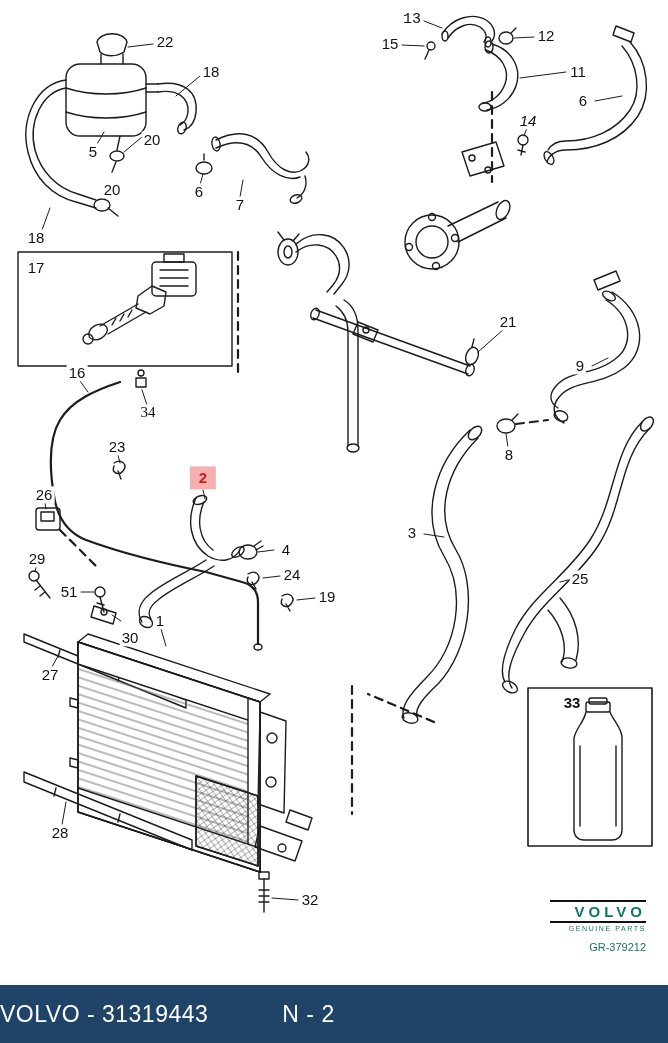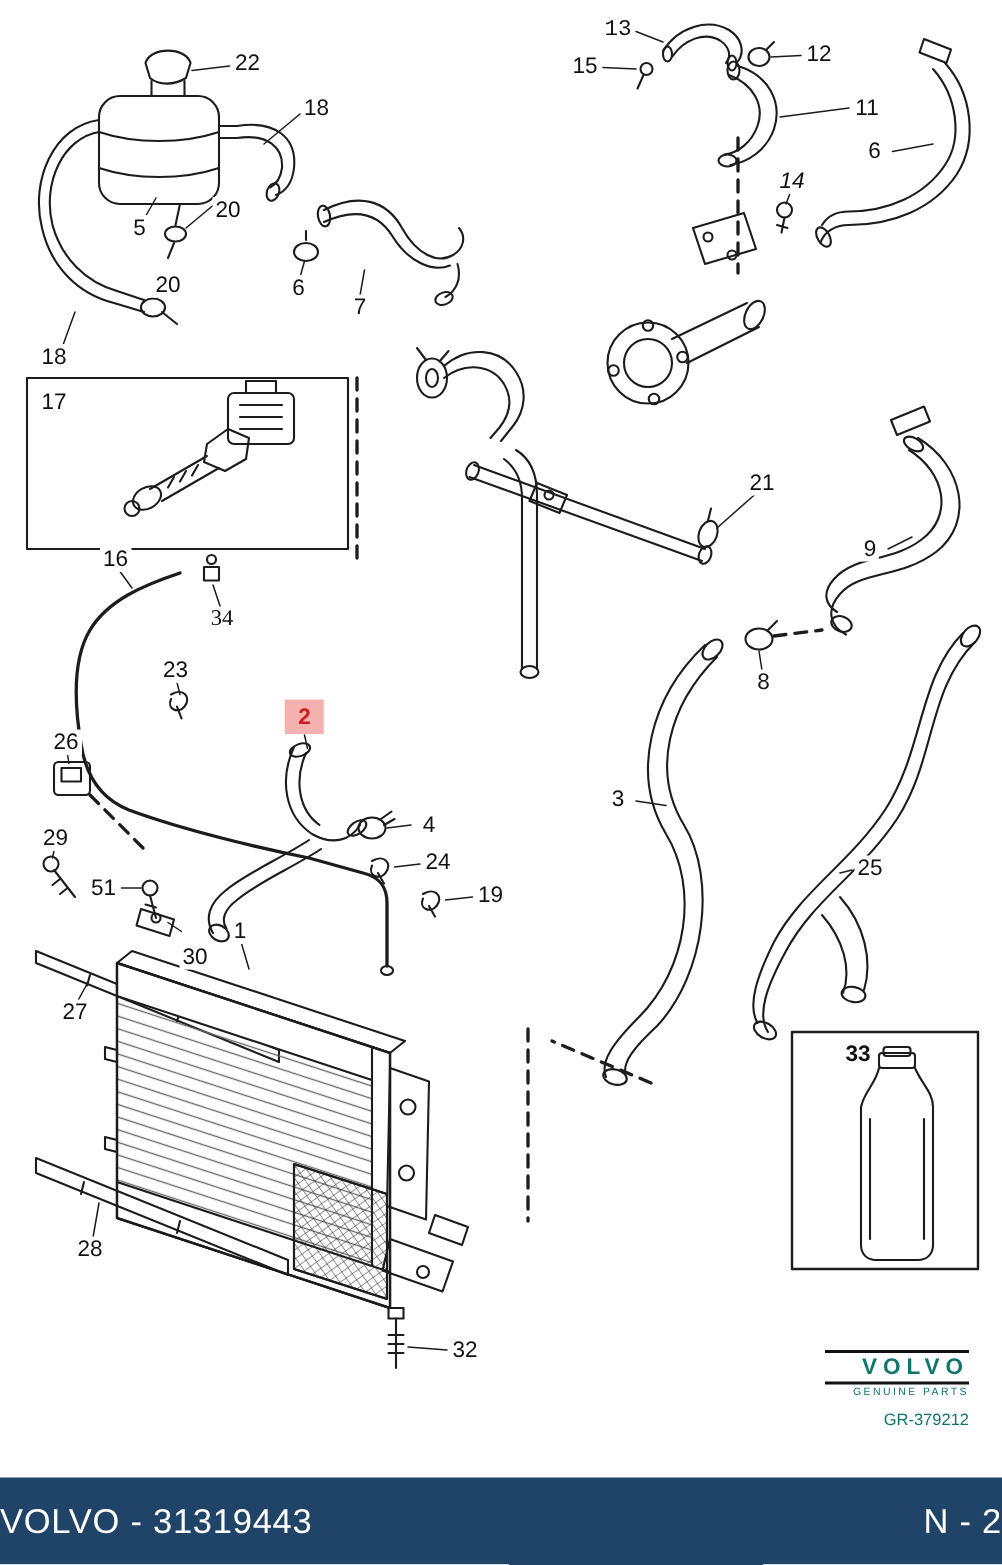--- a/index.html
+++ b/index.html
@@ -4,21 +4,21 @@
 <style>
   html,body{margin:0;padding:0;background:#e8e8e8;}
   #stage{position:relative;width:668px;height:1043px;background:#ffffff;overflow:hidden;
          font-family:"Liberation Sans",sans-serif;}
   svg{position:absolute;left:0;top:0;}
   .callout{position:absolute;transform:translate(-50%,-50%);font-size:15px;color:#111;
            background:#fff;padding:0 2px;line-height:1.15;white-space:nowrap;cursor:pointer;}
   .callout.highlight{background:var(--hl-bg,#f5b0b0);color:var(--hl-text,#cf1d1d);
            font-weight:bold;padding:3px 9px;}
   .footer{position:absolute;left:0;bottom:0;width:100%;height:58px;display:flex;
-          align-items:center;justify-content:space-between;gap:74px;color:#fff;font-size:23px;
+          align-items:center;justify-content:flex-start;gap:74px;color:#fff;font-size:23px;
           letter-spacing:0.5px;}
   .brand{position:absolute;right:22px;top:900px;width:96px;text-align:right;color:#0f766e;}
   .brand .rule{border-top:2px solid #111;margin:0;height:0;}
   .brand .volvo{font-weight:bold;letter-spacing:4px;font-size:15px;padding:1px 0;}
   .brand .genuine{font-size:7px;letter-spacing:1.6px;margin-top:2px;}
   .brand .grnum{font-size:11px;margin-top:9px;}
 </style>
 </head>
 <body>
 

